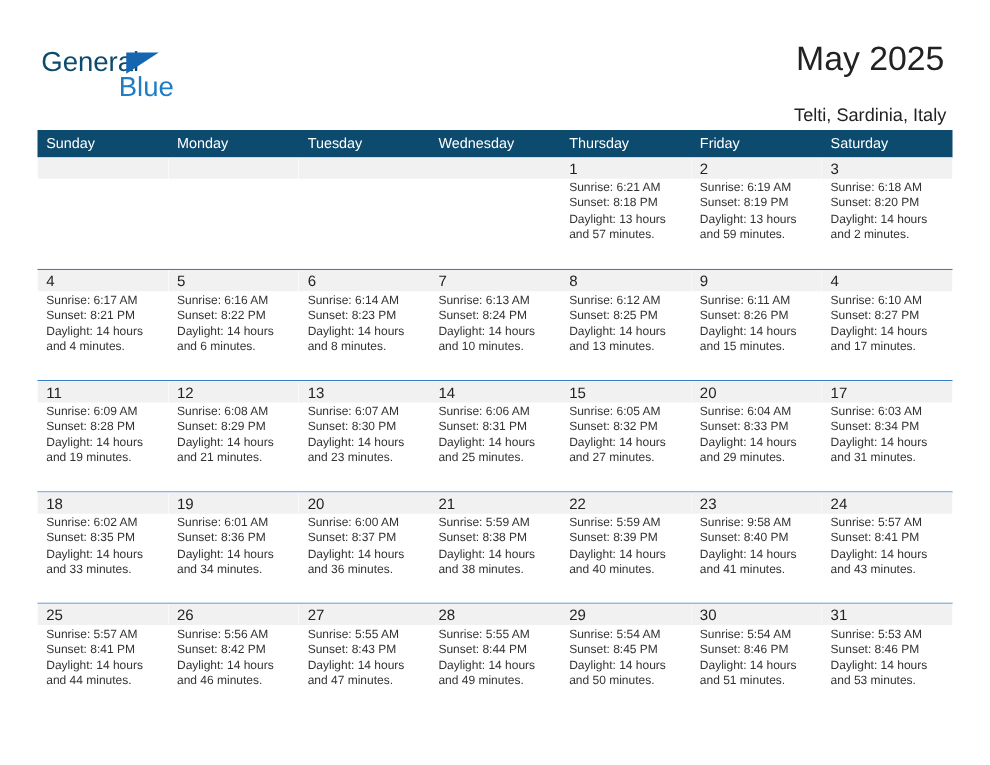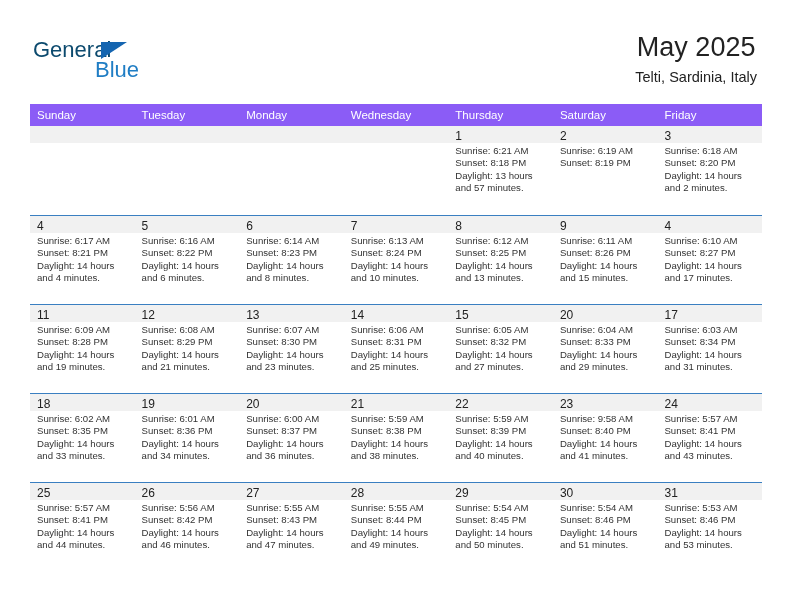--- a/index.html
+++ b/index.html
@@ -73,34 +73,34 @@
   .cal-title {
     font-size: 27px;
     color: #222222;
     line-height: 32px;
     white-space: nowrap;
   }
   .cal-subtitle {
     font-size: 14.5px;
     color: #222222;
     line-height: 20px;
-    margin-top: 4px;
+    margin-top: 20px;
     white-space: nowrap;
   }
 
   
   .calendar {
     position: absolute;
     left: 30px;
     top: 104px;
     width: 732px;
   }
   .weekdays {
     display: flex;
-    background: #8b5cf6;
+    background: #0c4a6e;
     height: 22px;
   }
   .weekday {
     flex: 1 1 0;
     color: #ffffff;
     font-size: 11.5px;
     line-height: 22px;
     padding-left: 7px;
     box-sizing: border-box;
     white-space: nowrap;
@@ -166,26 +166,26 @@
     <div class="title-block">
       <div class="cal-title">May 2025</div>
       <div class="cal-subtitle">Telti, Sardinia, Italy</div>
     </div>
 
   </div>
 
   <div class="calendar">
     <div class="weekdays" id="weekday-row">
         <div class="weekday">Sunday</div>
+        <div class="weekday">Monday</div>
         <div class="weekday">Tuesday</div>
-        <div class="weekday">Monday</div>
         <div class="weekday">Wednesday</div>
         <div class="weekday">Thursday</div>
+        <div class="weekday">Friday</div>
         <div class="weekday">Saturday</div>
-        <div class="weekday">Friday</div>
       </div>
     <div id="weeks-container">
         <div class="week first">
           <div class="day empty">
             <div class="daynum-bar"><span class="daynum"></span></div>
           </div>
           <div class="day empty">
             <div class="daynum-bar"><span class="daynum"></span></div>
           </div>
           <div class="day empty">
@@ -200,20 +200,21 @@
               <div>Sunrise: 6:21 AM</div>
               <div>Sunset: 8:18 PM</div>
               <div class="daylight">Daylight: 13 hours and 57 minutes.</div>
             </div>
           </div>
           <div class="day">
             <div class="daynum-bar"><span class="daynum">2</span></div>
             <div class="dayinfo">
               <div>Sunrise: 6:19 AM</div>
               <div>Sunset: 8:19 PM</div>
+              <div class="daylight">Daylight: 13 hours and 59 minutes.</div>
             </div>
           </div>
           <div class="day">
             <div class="daynum-bar"><span class="daynum">3</span></div>
             <div class="dayinfo">
               <div>Sunrise: 6:18 AM</div>
               <div>Sunset: 8:20 PM</div>
               <div class="daylight">Daylight: 14 hours and 2 minutes.</div>
             </div>
           </div>

